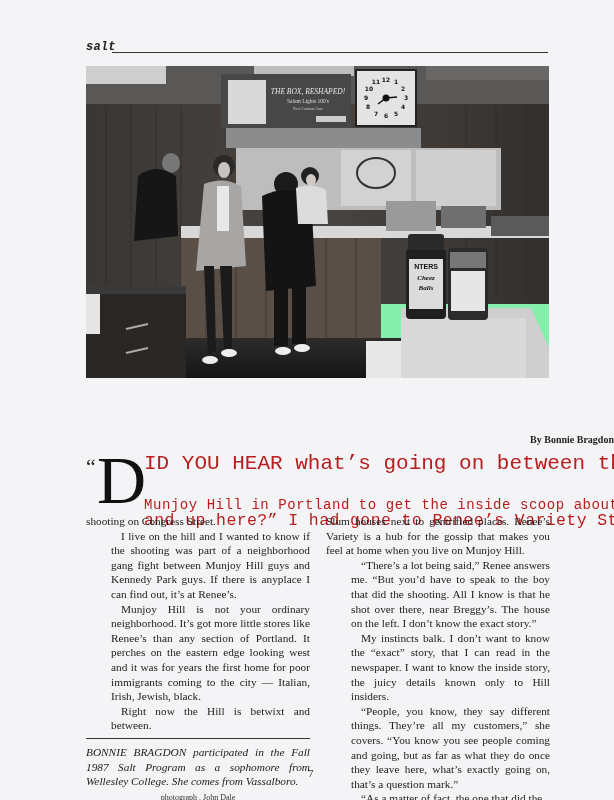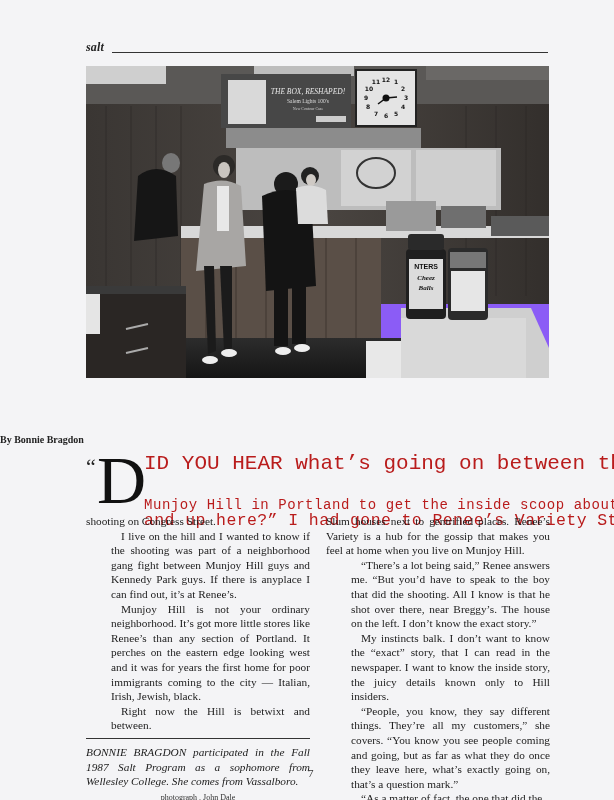--- a/index.html
+++ b/index.html
@@ -1,27 +1,27 @@
 <!DOCTYPE html>
 <html><head>
 <meta charset="utf-8">
 <style>
   html, body { margin:0; padding:0; }
   body { width:614px; height:800px; background:#f3f3f5; position:relative; overflow:hidden; font-family:"DejaVu Serif", serif; color:#1c1c1c; }
   .page { position:absolute; left:0; top:0; width:614px; height:800px; background:#f4f4f6; }
 
   .running-head { position:absolute; left:86px; top:42px; width:462px; height:14px; }
-  .running-head .logo { position:absolute; left:0; top:-2px; font-family:Liberation Serif, serif; font-style:italic; font-size:12px; font-weight:bold; color:#222; letter-spacing:0.2px; }
+  .running-head .logo { position:absolute; left:0; top:-2px; font-family:Liberation Mono, monospace; font-style:italic; font-size:12px; font-weight:bold; color:#222; letter-spacing:0.2px; }
   .running-head .rule { position:absolute; left:26px; right:0; top:10px; border-top:1px solid #333; }
 
-  .photo { position:absolute; left:86px; top:66px; width:463px; height:312px; background:#8b5cf6; overflow:hidden; }
+  .photo { position:absolute; left:86px; top:66px; width:463px; height:312px; background:#86efac; overflow:hidden; }
   .photo svg { display:block; }
 
   .headline { position:absolute; left:0; width:614px; top:384px; text-align:center; font-family:"Liberation Serif", serif; font-size:34px; color:#1a1a1a; letter-spacing:0.5px; font-variant:small-caps; }
-  .byline { position:absolute; left:0; width:614px; top:434px; text-align:left; font-family:"Liberation Serif", serif; font-weight:bold; font-size:10px; color:#222; }
+  .byline { position:absolute; left:0; width:614px; top:434px; text-align:right; font-family:"Liberation Serif", serif; font-weight:bold; font-size:10px; color:#222; }
 
   .lede { position:absolute; left:86px; top:446px; width:463px; }
   .lede .quote-mark { position:absolute; left:0; top:8px; font-family:"Liberation Serif", serif; font-size:22px; color:#222; }
   .lede .dropcap { position:absolute; left:11px; top:4px; font-family:"Liberation Serif", serif; font-size:68px; line-height:60px; color:#111; }
   .lede .line { position:absolute; left:58px; right:0; font-family:Liberation Mono, monospace; color:#b91c1c; white-space:nowrap; text-align:justify; }
   .lede .l1 { top:6px; font-size:21px; }
   .lede .l2 { top:30px; font-size:16.5px; letter-spacing:0.4px;margin-top:35px; }
   .lede .l3 { top:51px; font-size:14px; letter-spacing:0.55px; }
 
   .col { position:absolute; top:514px; width:224px; font-family:"Liberation Serif", serif; font-size:11.3px; line-height:14.6px; color:#1c1c1c; }

